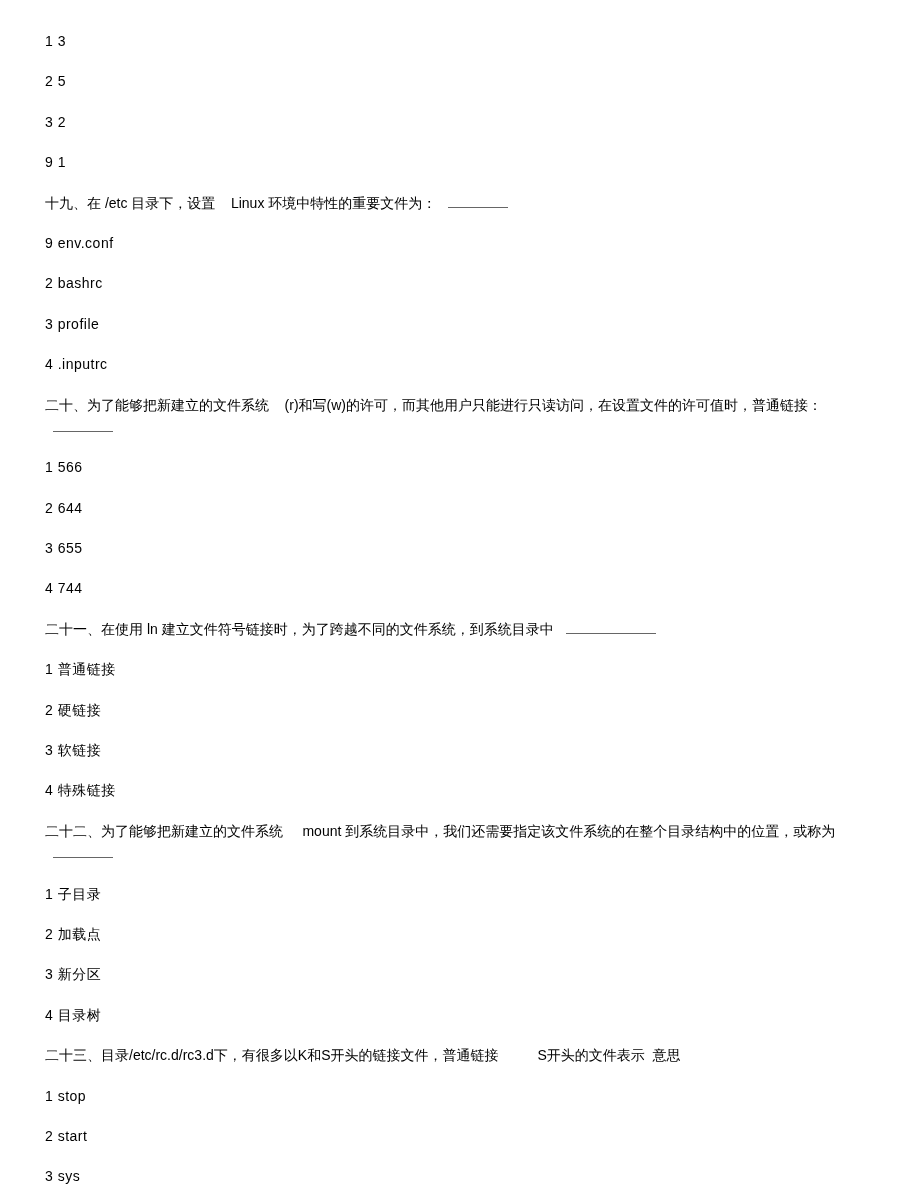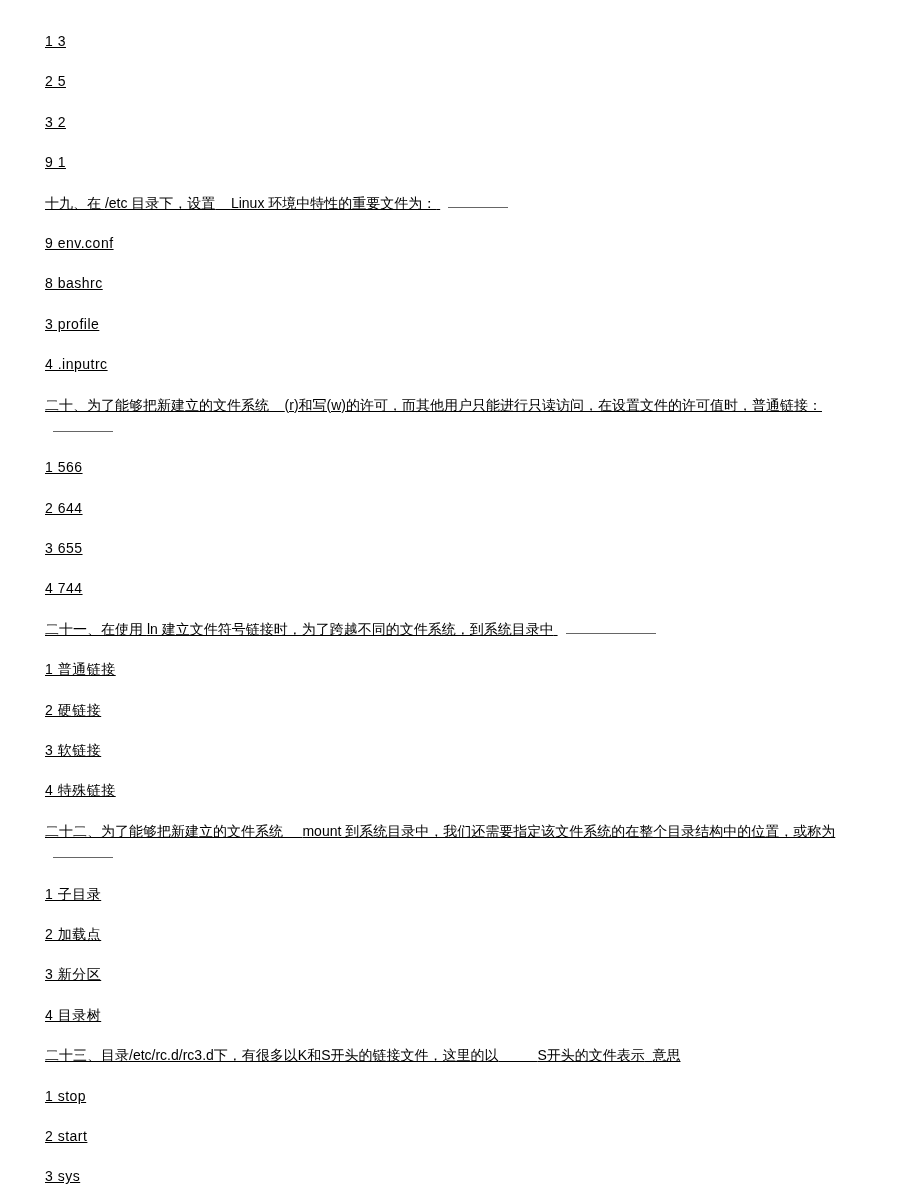--- a/index.html
+++ b/index.html
@@ -9,26 +9,24 @@
     background: #fff;
     margin: 0;
     padding: 30px 45px;
     line-height: 1.6;
     width: 920px;
     box-sizing: border-box;
   }
   .line {
     margin-bottom: 18px;
     letter-spacing: 0.5px;
-    text-decoration: underline;
   }
   .question {
     margin-bottom: 18px;
     margin-top: 4px;
-    text-decoration: underline;
   }
   .blank {
     display: inline-block;
     border-bottom: 1px solid #666;
     min-width: 60px;
     height: 1em;
     vertical-align: baseline;
     margin-left: 8px;
   }
 </style>
@@ -40,21 +38,21 @@
 <div class="line">3  2</div>
 <div class="line">9  1</div>
 
 <div class="question">
   <span>十九、在</span>
   <span>/etc 目录下，设置</span>&nbsp;&nbsp;&nbsp;
   <span>Linux 环境中特性的重要文件为：</span>
   <span class="blank"></span>
 </div>
 <div class="line">9  env.conf</div>
-<div class="line">8  bashrc</div>
+<div class="line">2  bashrc</div>
 <div class="line">3  profile</div>
 <div class="line">4  .inputrc</div>
 
 <div class="question">
   <span>二十、为了能够把新建立的文件系统</span>&nbsp;&nbsp;&nbsp;
   <span>(r)和写(w)的许可，而其他用户只能进行只读访问，在设置文件的许可值时，普通链接：</span>
   <span class="blank"></span>
 </div>
 <div class="line">1  566</div>
 <div class="line">2  644</div>
@@ -75,19 +73,19 @@
   <span>二十二、为了能够把新建立的文件系统</span>&nbsp;&nbsp;&nbsp;&nbsp;
   <span>mount 到系统目录中，我们还需要指定该文件系统的在整个目录结构中的位置，或称为</span>
   <span class="blank"></span>
 </div>
 <div class="line">1  子目录</div>
 <div class="line">2  加载点</div>
 <div class="line">3  新分区</div>
 <div class="line">4  目录树</div>
 
 <div class="question">
-  <span>二十三、目录/etc/rc.d/rc3.d下，有很多以K和S开头的链接文件，这里的以</span>&nbsp;&nbsp;&nbsp;&nbsp;&nbsp;&nbsp;&nbsp;&nbsp;&nbsp;
+  <span>二十三、目录/etc/rc.d/rc3.d下，有很多以K和S开头的链接文件，普通链接</span>&nbsp;&nbsp;&nbsp;&nbsp;&nbsp;&nbsp;&nbsp;&nbsp;&nbsp;
   <span>S开头的文件表示</span>&nbsp;
   <span>意思</span>
 </div>
 <div class="line">1  stop</div>
 <div class="line">2  start</div>
 <div class="line">3  sys</div>
 
 </body></html>

